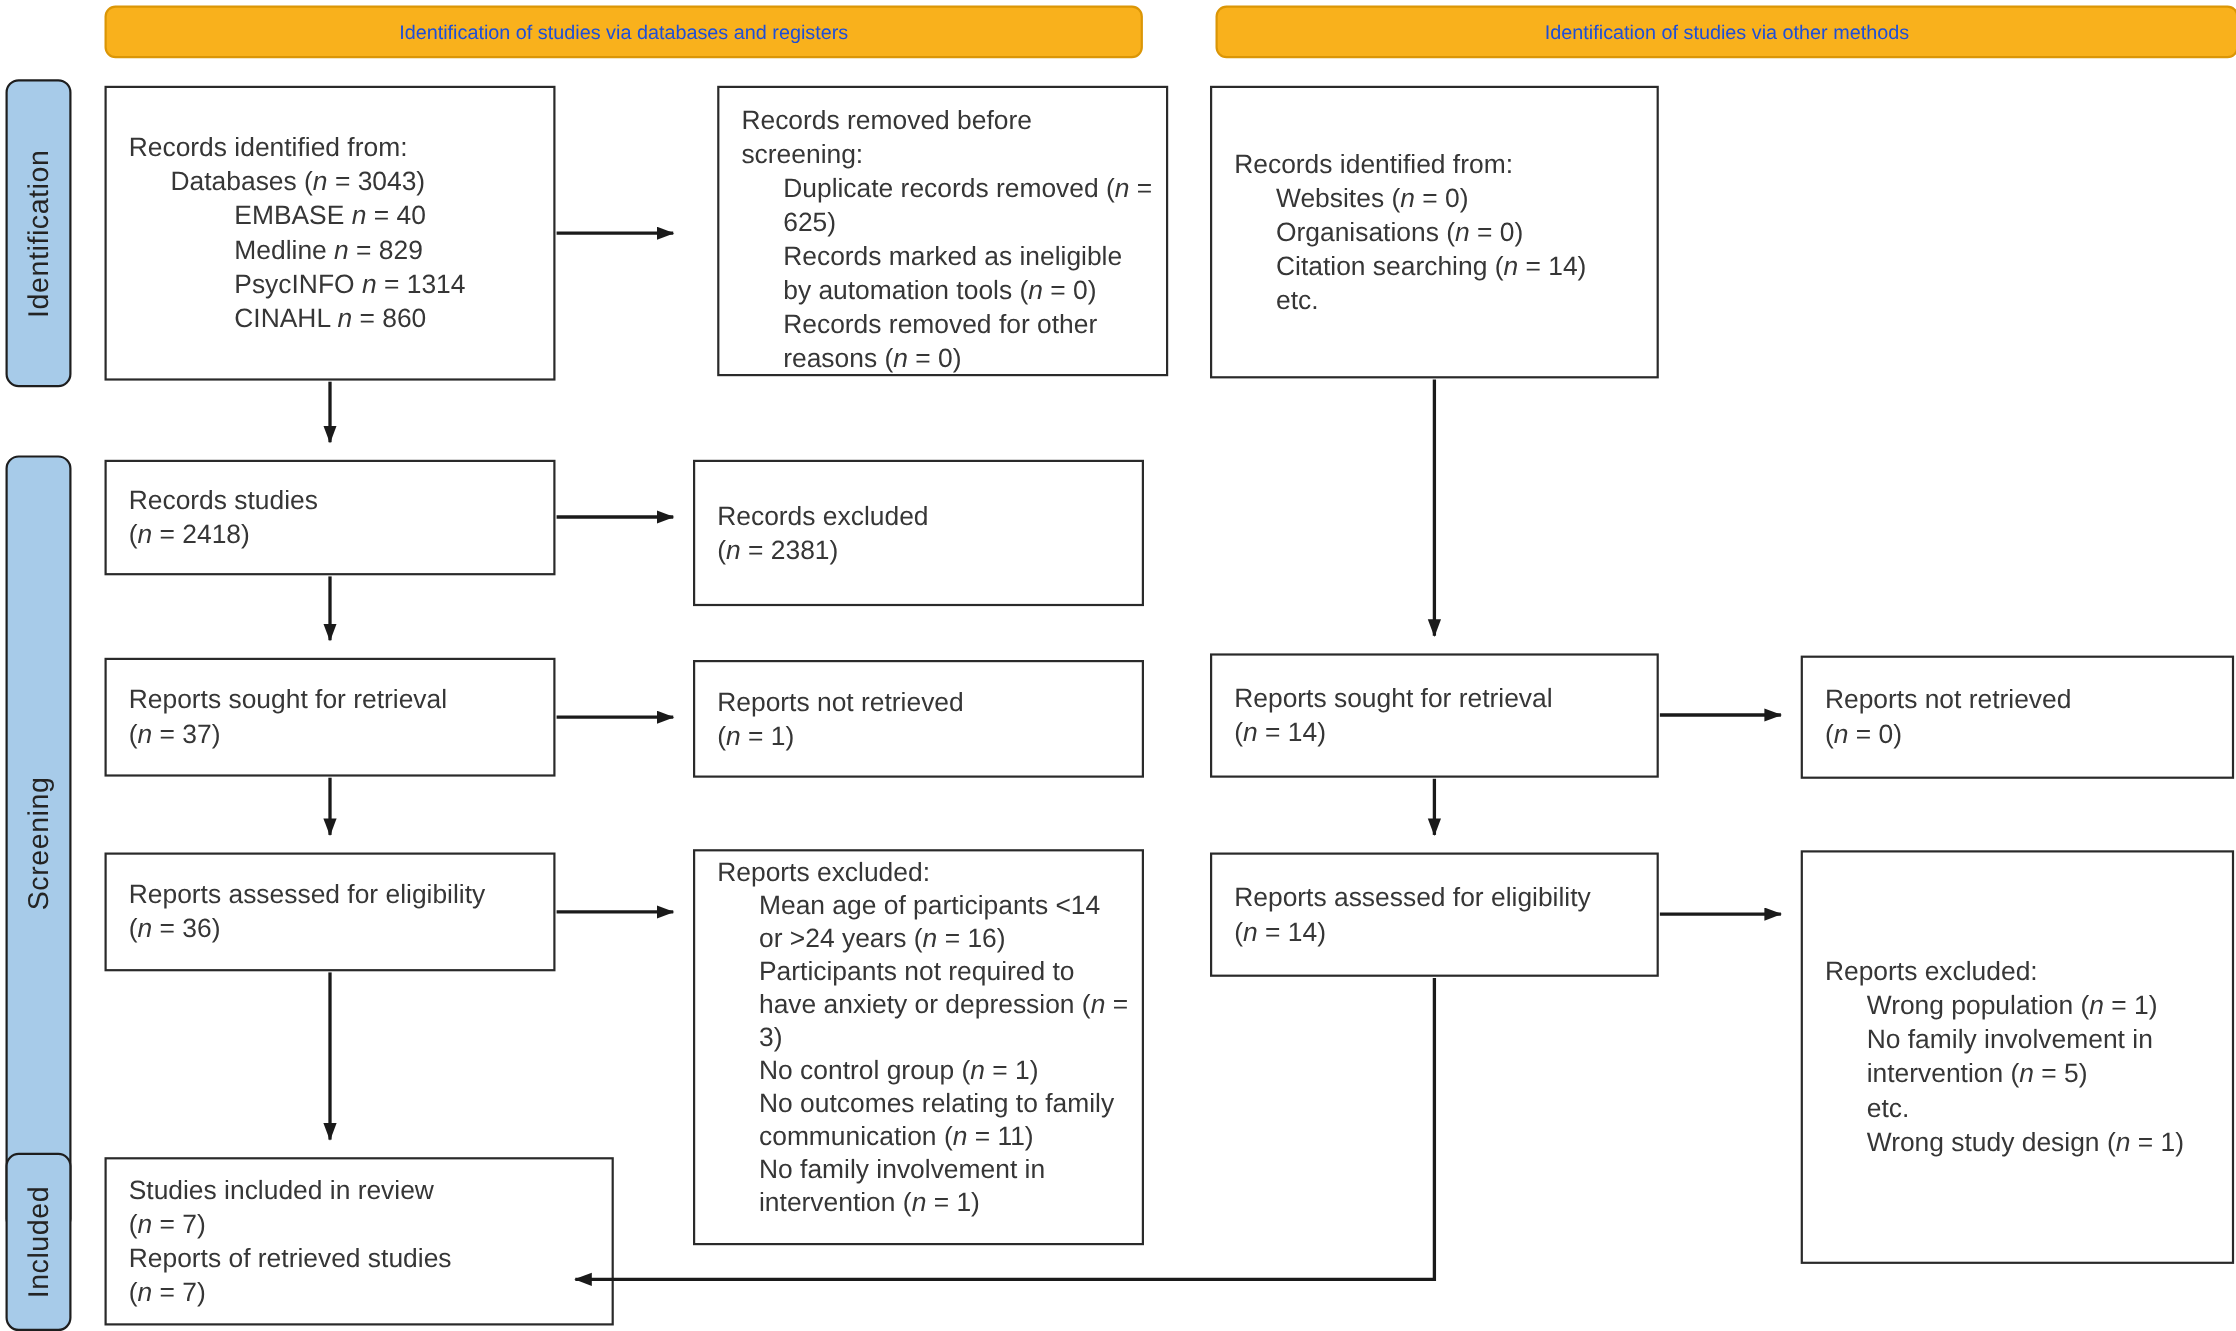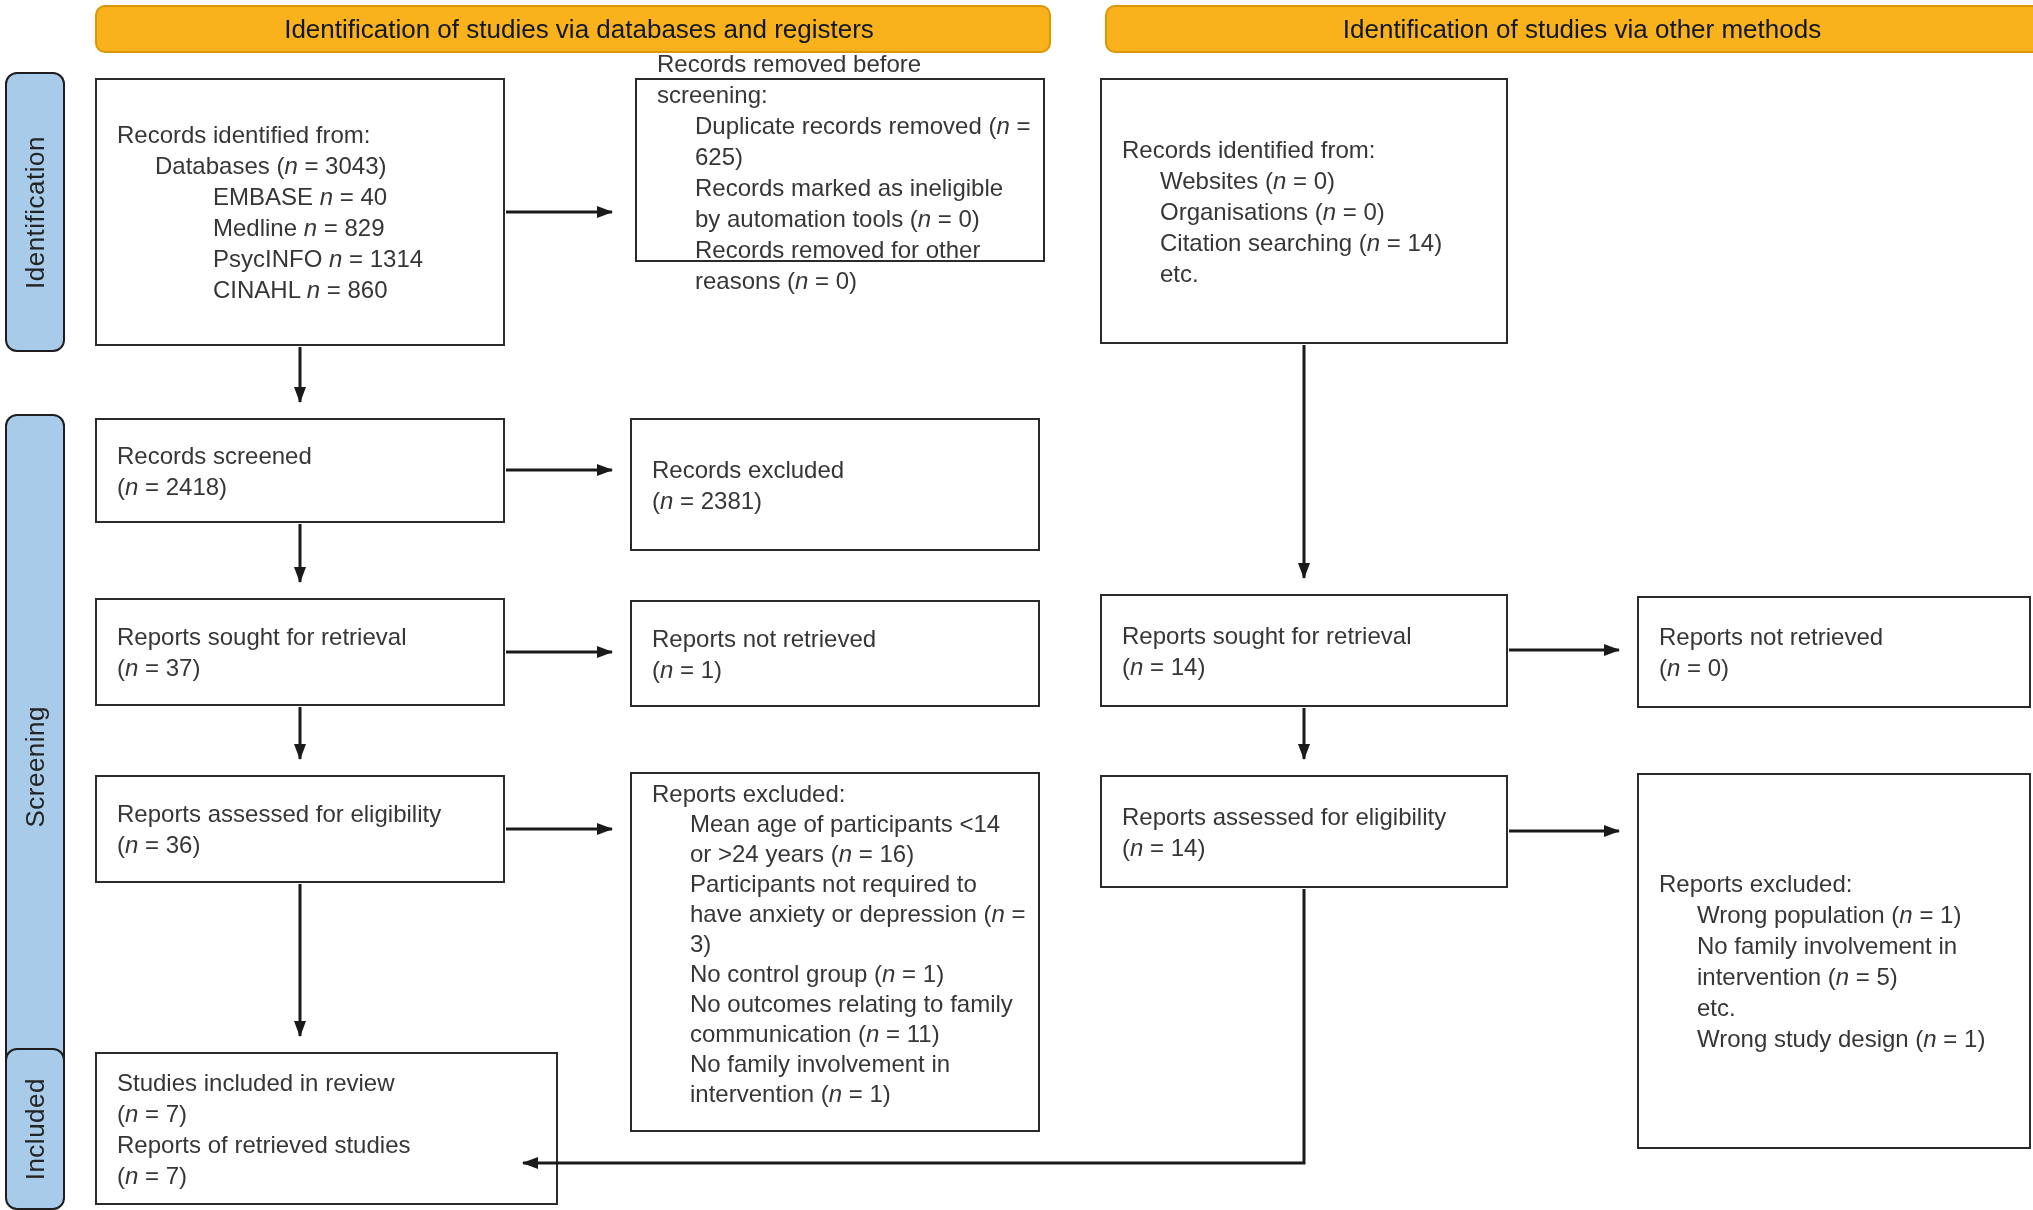--- a/index.html
+++ b/index.html
@@ -1,20 +1,20 @@
 <!DOCTYPE html>
 <html><head>
 <meta charset="utf-8">
 <style>
   html,body{margin:0;padding:0;background:#ffffff;}
   body{font-family:"Liberation Sans", sans-serif;}
   .canvas{position:relative;width:2033px;height:1210px;background:#ffffff;color:#363636;overflow:hidden;}
 
   .hdr{position:absolute;background:#F9B11C;border:2px solid #DB9606;border-radius:10px;
-       display:flex;align-items:center;justify-content:center;font-size:26px;color:#0f172a;padding-left:12px;}
+       display:flex;align-items:center;justify-content:center;font-size:18px;color:#1d4ed8;}
 
   .stage{position:absolute;background:#A7CBE9;border:2px solid #1e1e1e;border-radius:12px;
          display:flex;align-items:center;justify-content:center;}
   .stage span{writing-mode:vertical-rl;transform:rotate(180deg);font-size:26px;color:#242424;letter-spacing:.5px;}
 
   .box{position:absolute;background:#fff;border:2.5px solid #2a2a2a;box-sizing:border-box;
        font-size:24px;line-height:31px;display:flex;flex-direction:column;
        padding:14px 10px 10px 20px;}
   .box.center{justify-content:center;padding-top:6px;padding-bottom:6px;}
   .box.tight{line-height:30px;padding-top:5px;}
@@ -50,42 +50,42 @@
   <div class="box center" style="left:95px;top:78px;width:410px;height:268px;">
     <div class="ln i0">Records identified from:</div>
     <div class="ln i1">Databases (<i>n</i> = 3043)</div>
     <div class="ln i2">EMBASE <i>n</i> = 40</div>
     <div class="ln i2">Medline <i>n</i> = 829</div>
     <div class="ln i2">PsycINFO <i>n</i> = 1314</div>
     <div class="ln i2">CINAHL <i>n</i> = 860</div>
   </div>
 
   <div class="box center" style="left:95px;top:418px;width:410px;height:105px;">
-    <div class="ln">Records screened</div>
+    <div class="ln">Records studies</div>
     <div class="ln">(<i>n</i> = 2418)</div>
   </div>
 
   <div class="box center" style="left:95px;top:598px;width:410px;height:108px;">
     <div class="ln">Reports sought for retrieval</div>
     <div class="ln">(<i>n</i> = 37)</div>
   </div>
 
   <div class="box center" style="left:95px;top:775px;width:410px;height:108px;">
     <div class="ln">Reports assessed for eligibility</div>
     <div class="ln">(<i>n</i> = 36)</div>
   </div>
 
   <div class="box center" style="left:95px;top:1052px;width:463px;height:153px;">
     <div class="ln">Studies included in review</div>
     <div class="ln">(<i>n</i> = 7)</div>
     <div class="ln">Reports of retrieved studies</div>
     <div class="ln">(<i>n</i> = 7)</div>
   </div>
 
-  <div class="box" style="left:635px;top:78px;width:410px;height:184px;justify-content:center;">
+  <div class="box" style="left:652px;top:78px;width:410px;height:264px;">
     <div class="ln i0">Records removed before screening:</div>
     <div class="ln i1">Duplicate records removed (<i>n</i> = 625)</div>
     <div class="ln i1">Records marked as ineligible by automation tools (<i>n</i> = 0)</div>
     <div class="ln i1">Records removed for other reasons (<i>n</i> = 0)</div>
   </div>
 
   <div class="box center" style="left:630px;top:418px;width:410px;height:133px;">
     <div class="ln">Records excluded</div>
     <div class="ln">(<i>n</i> = 2381)</div>
   </div>

